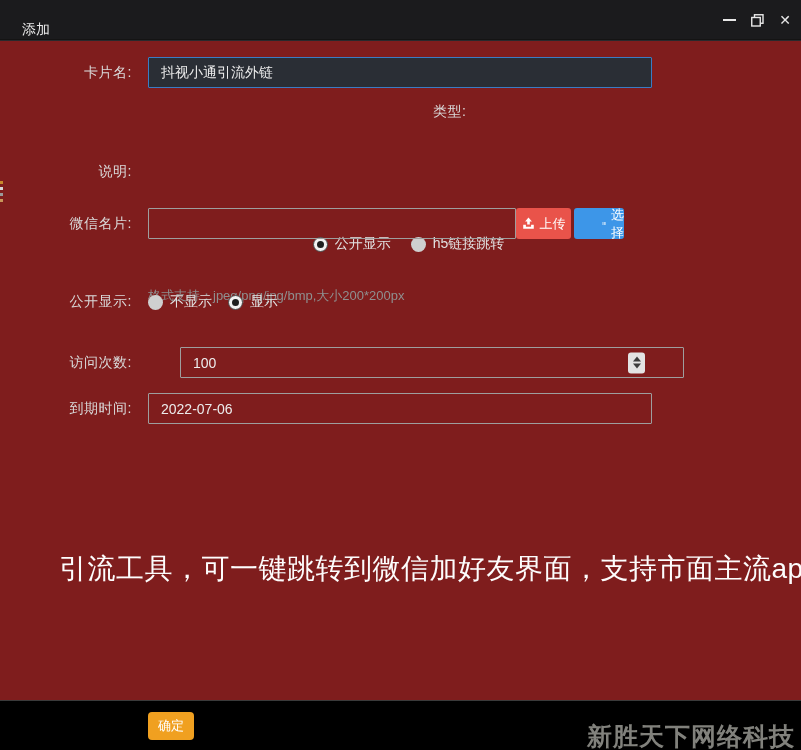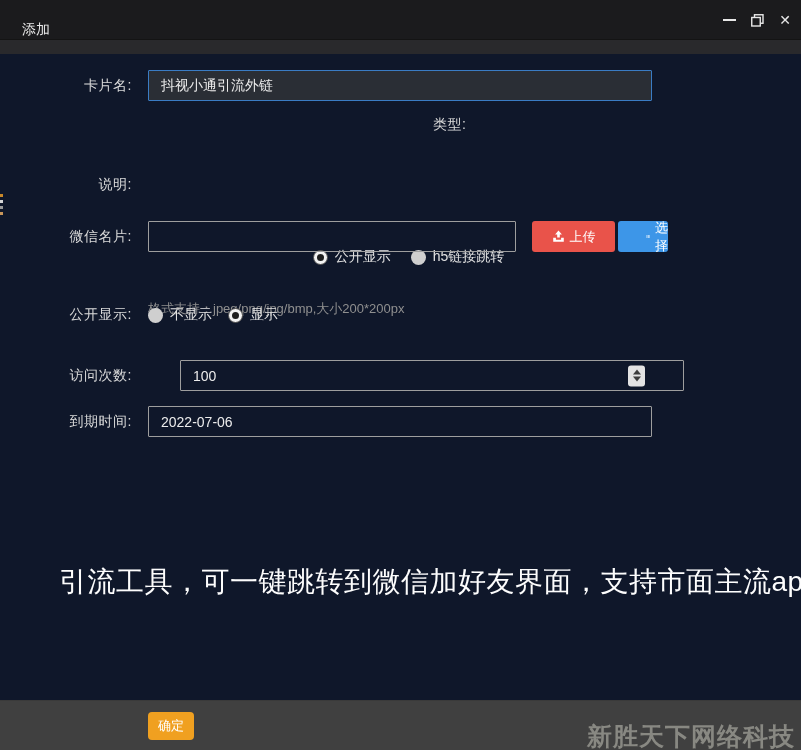--- a/index.html
+++ b/index.html
@@ -14,21 +14,21 @@
     position:absolute; left:0; top:0; width:801px; height:40px;
     background:#1b1b1d; display:flex; align-items:flex-end;
     border-bottom:1px solid #141414;
   }
   .titlebar-title { font-size:14px; color:#e8e8e8; margin-left:22px; }
   .win-controls { position:absolute; right:2px; top:0; height:40px; display:flex; align-items:center; }
   .win-btn { width:28px; height:40px; display:flex; align-items:center; justify-content:center; cursor:pointer; }
   .min-glyph { width:13px; height:2px; background:#e8e8e8; }
   .close-glyph { font-size:14px; color:#e8e8e8; line-height:1; }
   
-  .content { position:absolute; left:0; top:54px; width:801px; height:659px; background:#0f172a; }
+  .content { position:absolute; left:0; top:41px; width:801px; height:659px; background:#7f1d1d; }
   .row { position:absolute; left:0; width:801px; display:flex; align-items:center; }
   .row-label {
     width:132px; text-align:right; font-size:14px; color:#dadada;
     flex:0 0 132px; letter-spacing:0.5px;
   }
   .ctrl { margin-left:16px; display:flex; align-items:center; }
   .txt-input {
     width:504px; height:31px; background:transparent; border:1px solid #9e9e9e;
     color:#ececec; font-size:14px; padding:0 12px; outline:none; border-radius:1px;
     font-family:"Liberation Sans","DejaVu Sans",sans-serif;
@@ -45,21 +45,21 @@
   .radio-circle.selected { background:#f2f2f2; border:1px solid #4a4a4a; }
   .radio-circle.selected .dot { width:7px; height:7px; border-radius:50%; background:#1e1e1e; }
   .radio-label { font-size:14px; color:#e2e2e2; }
   
   .wechat-input { width:368px; }
   .btn {
     height:31px; display:flex; align-items:center; justify-content:center;
     gap:5px; color:#fff; font-size:13px; border:none; border-radius:3px; cursor:pointer;
     font-family:"Liberation Sans","DejaVu Sans",sans-serif;
   }
-  .btn-upload { width:83px; background:#e9534a; margin-left:16px; }
+  .btn-upload { width:55px; background:#e9534a; margin-left:0; }
   .btn-select { width:50px; background:#3d96e8; margin-left:3px;padding-left:28px; }
   .hint { position:absolute; left:148px; top:246px; font-size:13px; color:#8f8f8f; }
   
   .num-wrap { position:relative; width:504px;padding-left:32px; }
   .spinner {
     position:absolute; right:7px; top:50%; transform:translateY(-50%);
     width:17px; height:21px; background:#e3e3e3; border-radius:3px;
     display:flex; flex-direction:column; align-items:center; justify-content:center; gap:2px;
     cursor:pointer;
   }
@@ -69,21 +69,21 @@
   .info-text {
     position:absolute; left:59px; top:509px; width:720px;
     font-size:28px; color:#fdfdfd; letter-spacing:0.5px; white-space:nowrap;
   }
   
   .edge-artifact { position:absolute; left:0; top:140px; width:3px; }
   .edge-artifact div { width:3px; height:3px; margin-bottom:3px; }
   
   .footer {
     position:absolute; left:0; top:700px; width:801px; height:50px;
-    background:#404040; border-top:1px solid #3a3a3a; overflow:hidden;
+    background:#000000; border-top:1px solid #3a3a3a; overflow:hidden;
   }
   .btn-confirm {
     position:absolute; left:148px; top:11px; width:46px; height:28px;
     background:#f0a020; color:#fff; font-size:13px; border:none; border-radius:4px;
     cursor:pointer; font-family:"Liberation Sans","DejaVu Sans",sans-serif;
   }
   .watermark {
     position:absolute; right:6px; top:19px; font-size:25px; font-weight:bold;
     color:#90908a; opacity:0.9; white-space:nowrap; letter-spacing:1px;
   }

